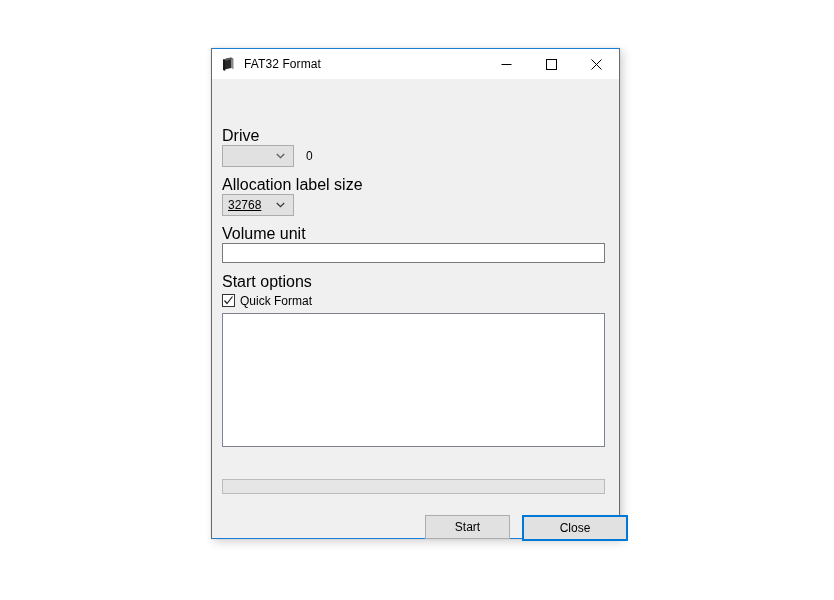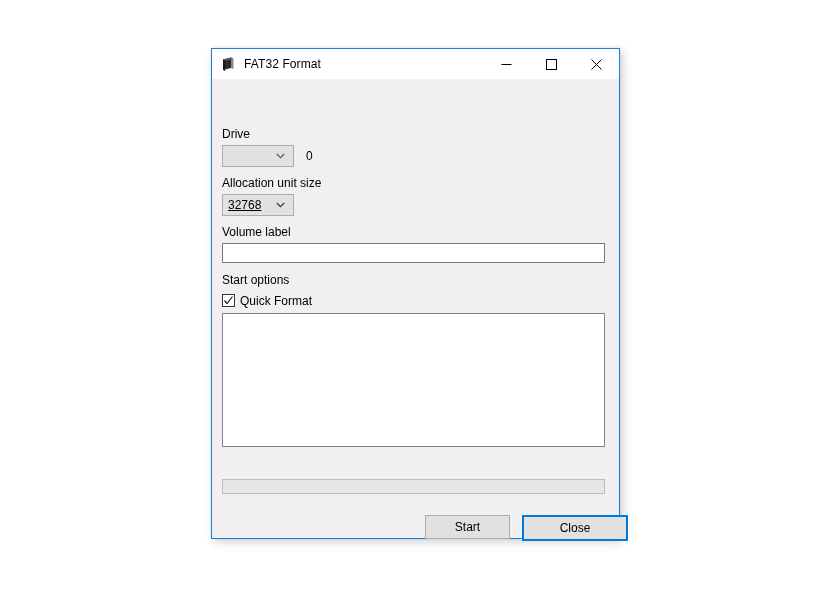--- a/index.html
+++ b/index.html
@@ -80,21 +80,21 @@
   .win-btn svg { display: block; }
 
   
   #client {
     flex: 1;
     position: relative;
   }
 
   .field-label {
     position: absolute;
-    font-size: 12px;
+    font-size: 16px;
     color: #000000;
     line-height: 1;
     white-space: nowrap;
   }
 
   
   .combo {
     position: absolute;
     background: #e1e1e1;
     border: 1px solid #acacac;
@@ -264,32 +264,32 @@
       <span class="combo-value"></span>
       <span class="combo-arrow">
         <svg width="9" height="6" viewBox="0 0 9 6">
           <polyline points="0.8,1 4.5,4.6 8.2,1" fill="none" stroke="#5a5a5a" stroke-width="1.3"></polyline>
         </svg>
       </span>
     </div>
 
     <div class="inline-text" style="left:94px; top:71px;">0</div>
 
-    <div class="field-label" style="left:10px; top:98px;">Allocation unit size</div>
+    <div class="field-label" style="left:10px; top:98px;">Allocation label size</div>
 
     <div class="combo" style="left:10px; top:115px; width:72px; height:22px;text-decoration:underline;">
       <span class="combo-value">32768</span>
       <span class="combo-arrow">
         <svg width="9" height="6" viewBox="0 0 9 6">
           <polyline points="0.8,1 4.5,4.6 8.2,1" fill="none" stroke="#3a3a3a" stroke-width="1.3"></polyline>
         </svg>
       </span>
     </div>
 
-    <div class="field-label" style="left:10px; top:147px;">Volume label</div>
+    <div class="field-label" style="left:10px; top:147px;">Volume unit</div>
 
     <input class="text-input" type="text" style="left: 10px; top: 164px; width: 383px; height: 20px;" value="">
 
     <div class="field-label" style="left:10px; top:195px;">Start options</div>
 
     <div class="checkbox-row" style="left:10px; top:215px;justify-content:flex-end;">
       <span class="cb-box">
         <svg width="11" height="11" viewBox="0 0 11 11" style="display: block;">
           <polyline points="1.5,5.5 4,8.5 9.5,1.5" fill="none" stroke="#222222" stroke-width="1.2"></polyline>
         </svg>

